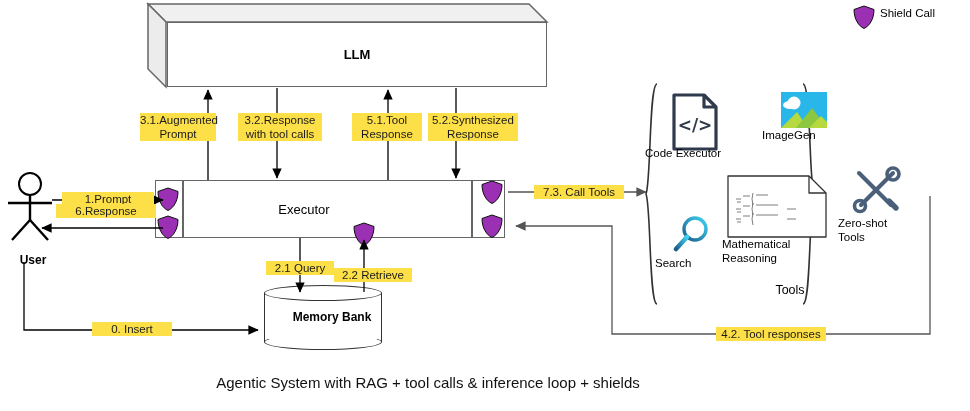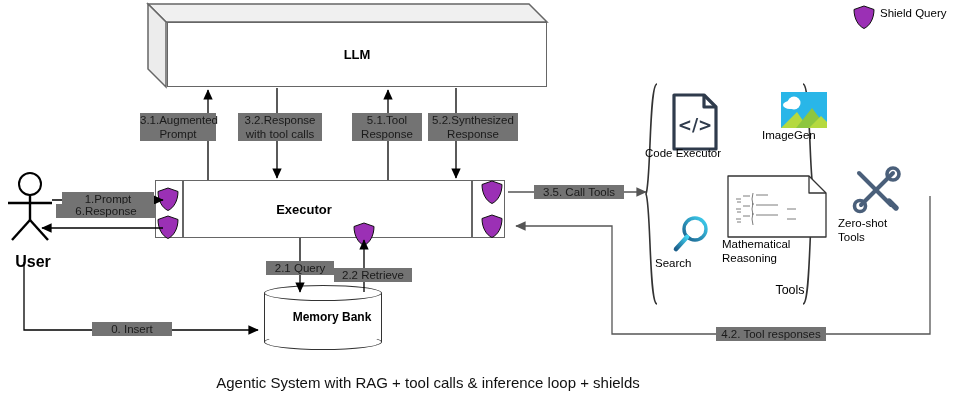--- a/index.html
+++ b/index.html
@@ -1,55 +1,55 @@
 <!DOCTYPE html>
 <html><head>
 <meta charset="utf-8">
 <style>
   html,body{margin:0;padding:0;background:#ffffff;}
   body{width:970px;height:411px;position:relative;overflow:hidden;
        font-family:"Liberation Sans","DejaVu Sans",sans-serif;color:#000;}
   .abs{position:absolute;}
   .lbl{position:absolute;font-size:11.5px;color:#1a1a1a;line-height:14px;
-       text-align:center;white-space:pre-line;background:#737373;}
+       text-align:center;white-space:pre-line;background:#fde047;}
 
   
   #llm-box{left:148px;top:4px;width:400px;height:84px;}
   #llm-front{position:absolute;left:19px;top:18px;width:380px;height:65px;
              background:#fff;border:1.5px solid #666;box-sizing:border-box;}
   #llm-title{position:absolute;left:19px;top:18px;width:380px;height:65px;
              display:flex;align-items:center;justify-content:center;
              font-weight:bold;font-size:13px;}
   .face{position:absolute;}
 
   
   #executor{left:155px;top:180px;width:350px;height:58px;
             border:1.5px solid #666;box-sizing:border-box;background:#fff;}
   .exec-div{position:absolute;top:0;width:1.5px;height:100%;background:#666;}
   #exec-title{position:absolute;left:182px;top:180px;width:244px;height:58px;
               display:flex;align-items:center;justify-content:center;
-              font-weight:bold;font-size:13px;}
+              font-weight:normal;font-size:13px;}
 
   
   #memory{left:264px;top:285px;width:118px;height:65px;}
   #mem-body{position:absolute;left:0;top:8px;width:118px;height:49px;
             border-left:1.5px solid #333;border-right:1.5px solid #333;
             box-sizing:border-box;background:#fff;}
   #mem-top{position:absolute;left:0;top:0;width:118px;height:16px;
            border:1.5px solid #333;border-radius:50%;box-sizing:border-box;background:#fff;}
   #mem-bot{position:absolute;left:0;top:49px;width:118px;height:16px;
            border:1.5px solid #333;border-radius:50%;box-sizing:border-box;
            background:#fff;border-top-color:transparent;}
   #mem-label{position:absolute;left:264px;top:310px;width:136px;text-align:center;
              font-weight:bold;font-size:12px;}
 
   
   #user{left:6px;top:172px;width:56px;height:70px;}
   #user-label{position:absolute;left:0px;top:253px;width:66px;text-align:center;
-              font-weight:bold;font-size:16px;}
+              font-weight:bold;font-size:12px;}
 
   
   #tools-panel{left:645px;top:82px;width:170px;height:224px;}
   #tools-caption{position:absolute;left:700px;top:283px;width:180px;text-align:center;
                  font-weight:normal;font-size:12.5px;}
 
   .tool-lbl{position:absolute;text-align:left;font-size:11.5px;line-height:14px;}
 
   svg{display:block;overflow:visible;}
   #wires{position:absolute;left:0;top:0;width:970px;height:411px;pointer-events:none;}
@@ -82,21 +82,21 @@
       <path d="M0,-11 L10,-7.5 C10,2 5.5,9 0,11.5 C-5.5,9 -10,2 -10,-7.5 Z" fill="#9b30b5" stroke="#111" stroke-width="1"></path>
     </g>
   </defs>
   <use href="#shieldShape" x="168" y="199"></use>
   <use href="#shieldShape" x="168" y="227"></use>
   <use href="#shieldShape" x="492" y="192"></use>
   <use href="#shieldShape" x="492" y="226"></use>
   <use href="#shieldShape" x="364" y="234"></use>
   <use href="#shieldShape" x="864" y="17"></use>
 </svg>
-<div class="abs" id="legend-text">Shield Query</div>
+<div class="abs" id="legend-text">Shield Call</div>
 
 <div class="abs" id="memory">
   <div id="mem-body"></div>
   <div id="mem-bot"></div>
   <div id="mem-top"></div>
 </div>
 <div id="mem-label">Memory Bank</div>
 
 <svg class="abs" id="user">
   <circle cx="24" cy="12" r="11" fill="#fff" stroke="#000" stroke-width="2"></circle>
@@ -220,16 +220,16 @@
 Response</div>
 
 <div class="lbl" style="left:62px;top:192px;width:92px">1.Prompt</div>
 <div class="lbl" style="left:56px;top:204px;width:100px">6.Response</div>
 
 <div class="lbl" style="left:266px;top:261px;width:68px">2.1 Query</div>
 <div class="lbl" style="left:334px;top:268px;width:78px">2.2 Retrieve</div>
 
 <div class="lbl" style="left:92px;top:322px;width:80px">0. Insert</div>
 
-<div class="lbl" style="left:534px;top:185px;width:90px">3.5. Call Tools</div>
+<div class="lbl" style="left:534px;top:185px;width:90px">7.3. Call Tools</div>
 <div class="lbl" style="left:716px;top:327px;width:110px">4.2. Tool responses</div>
 
 <div id="caption">Agentic System with RAG + tool calls &amp; inference loop + shields</div>
 
 </body></html>

